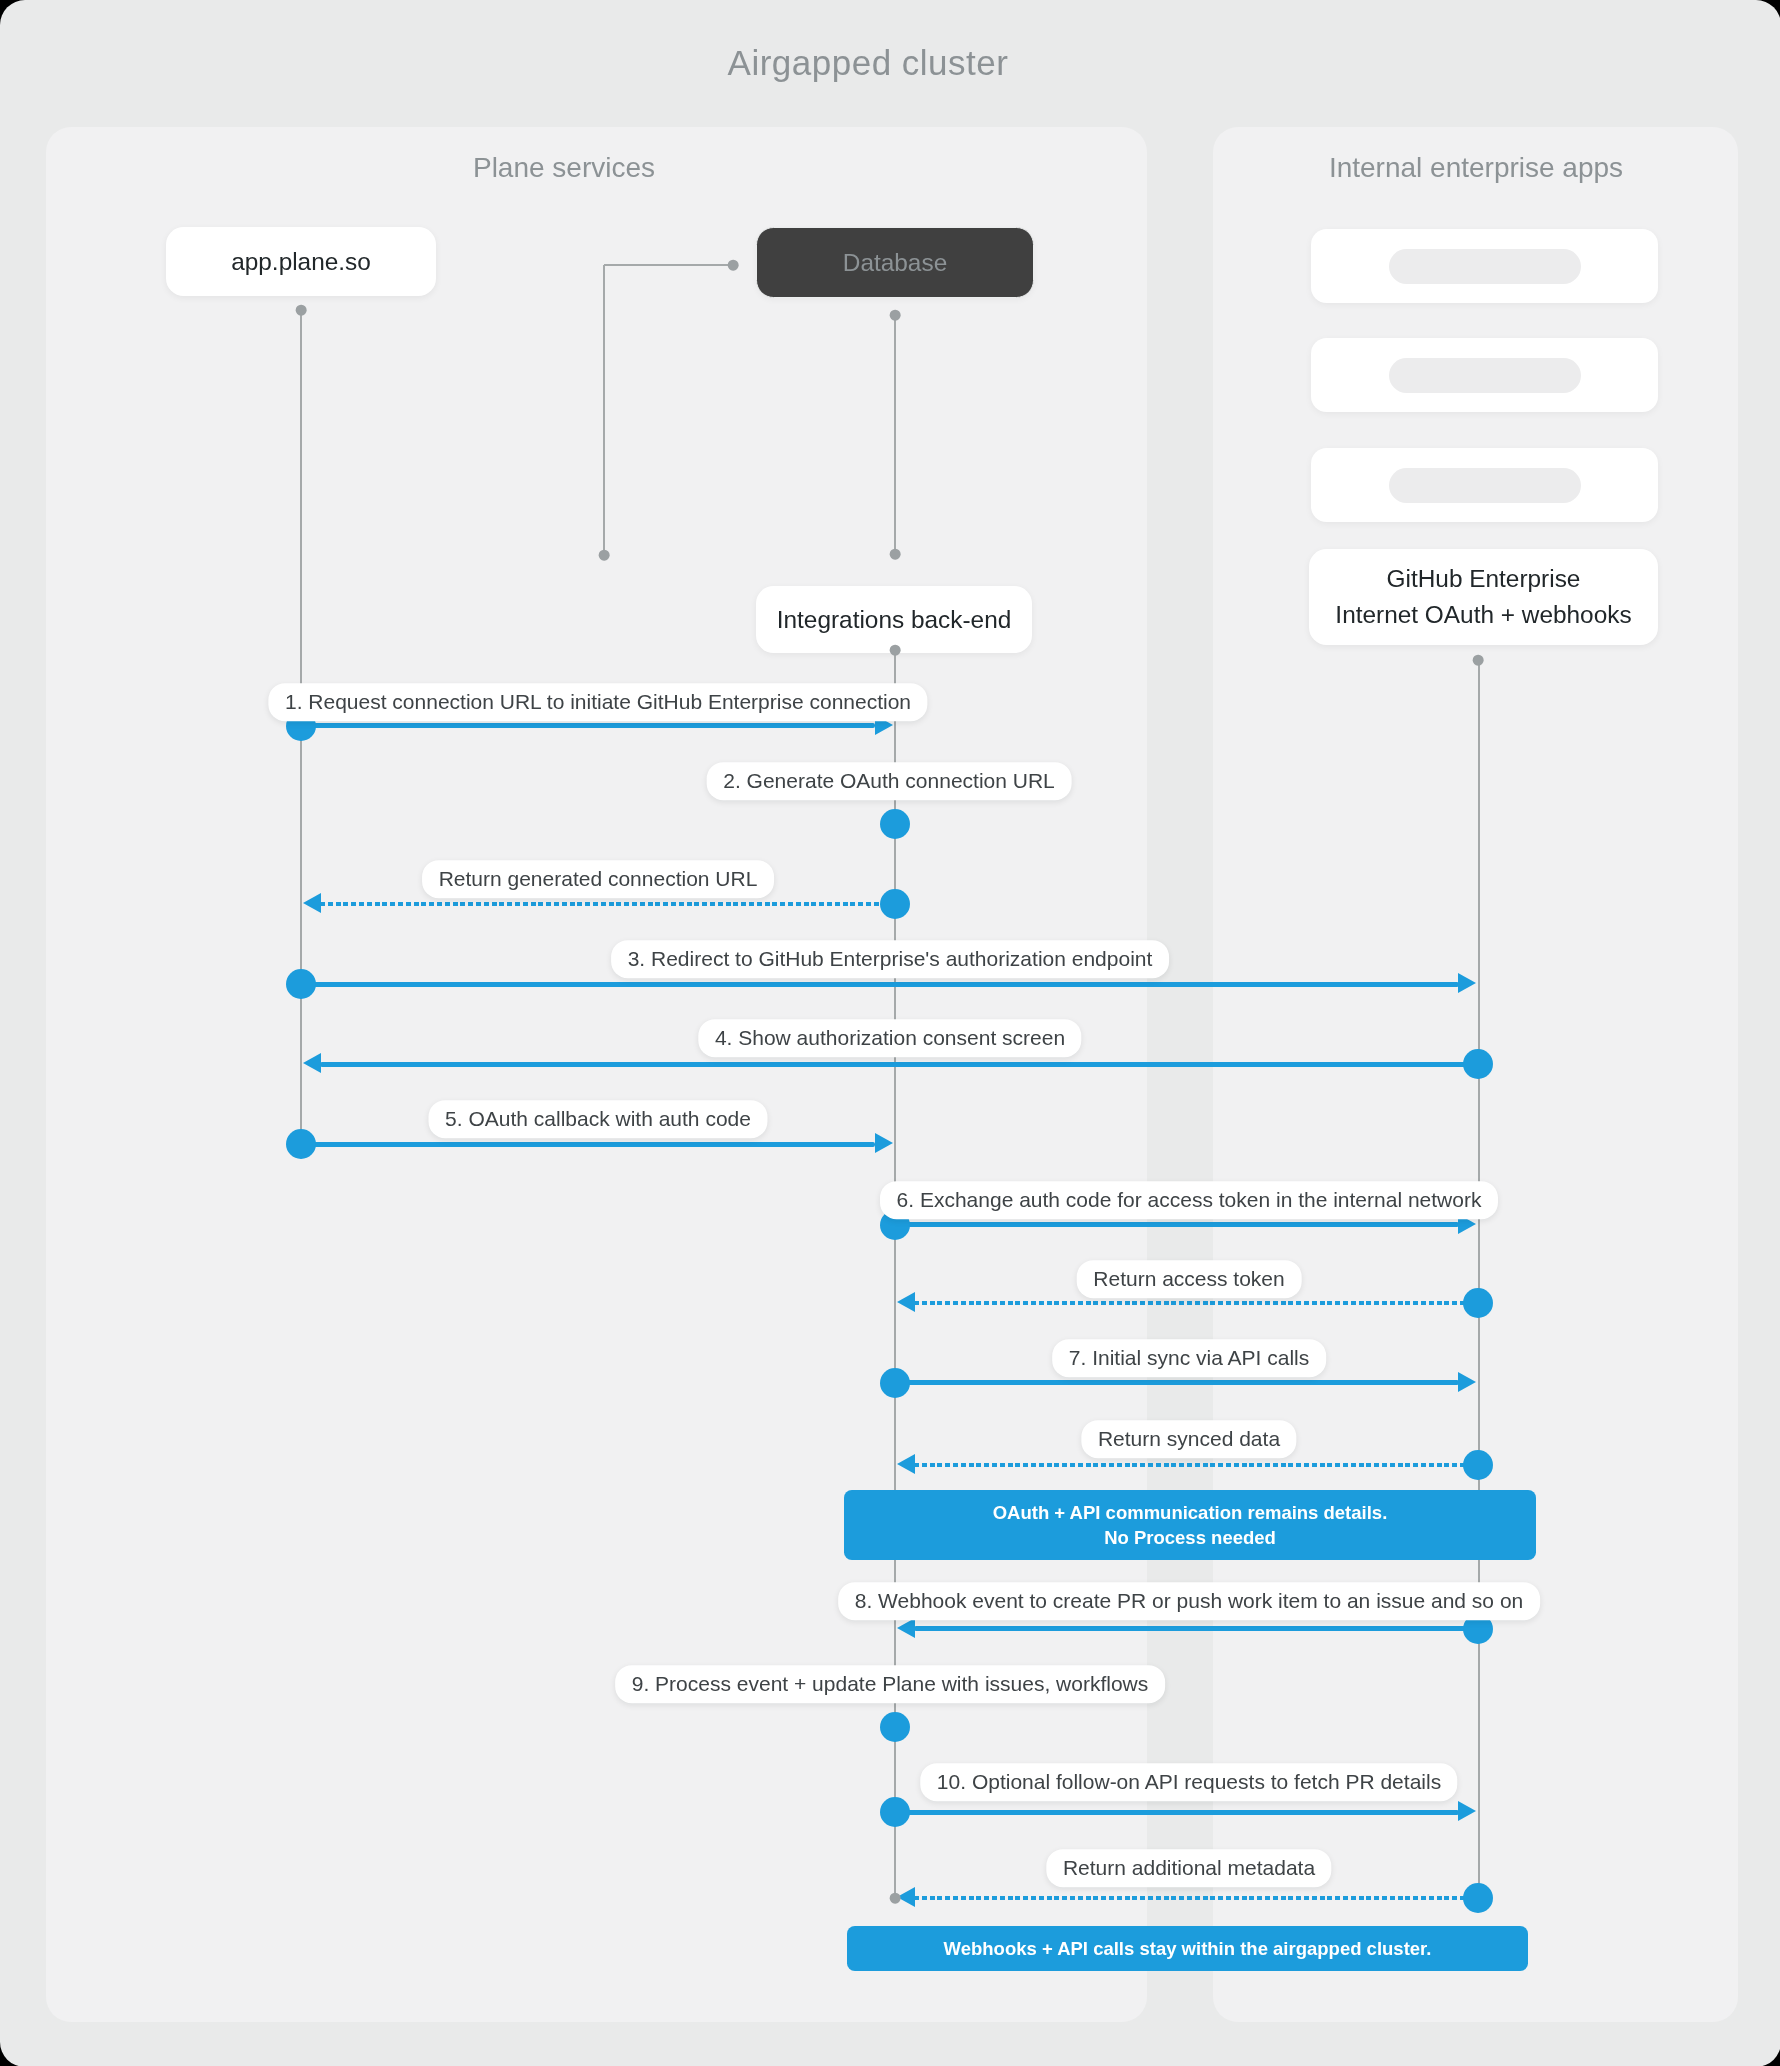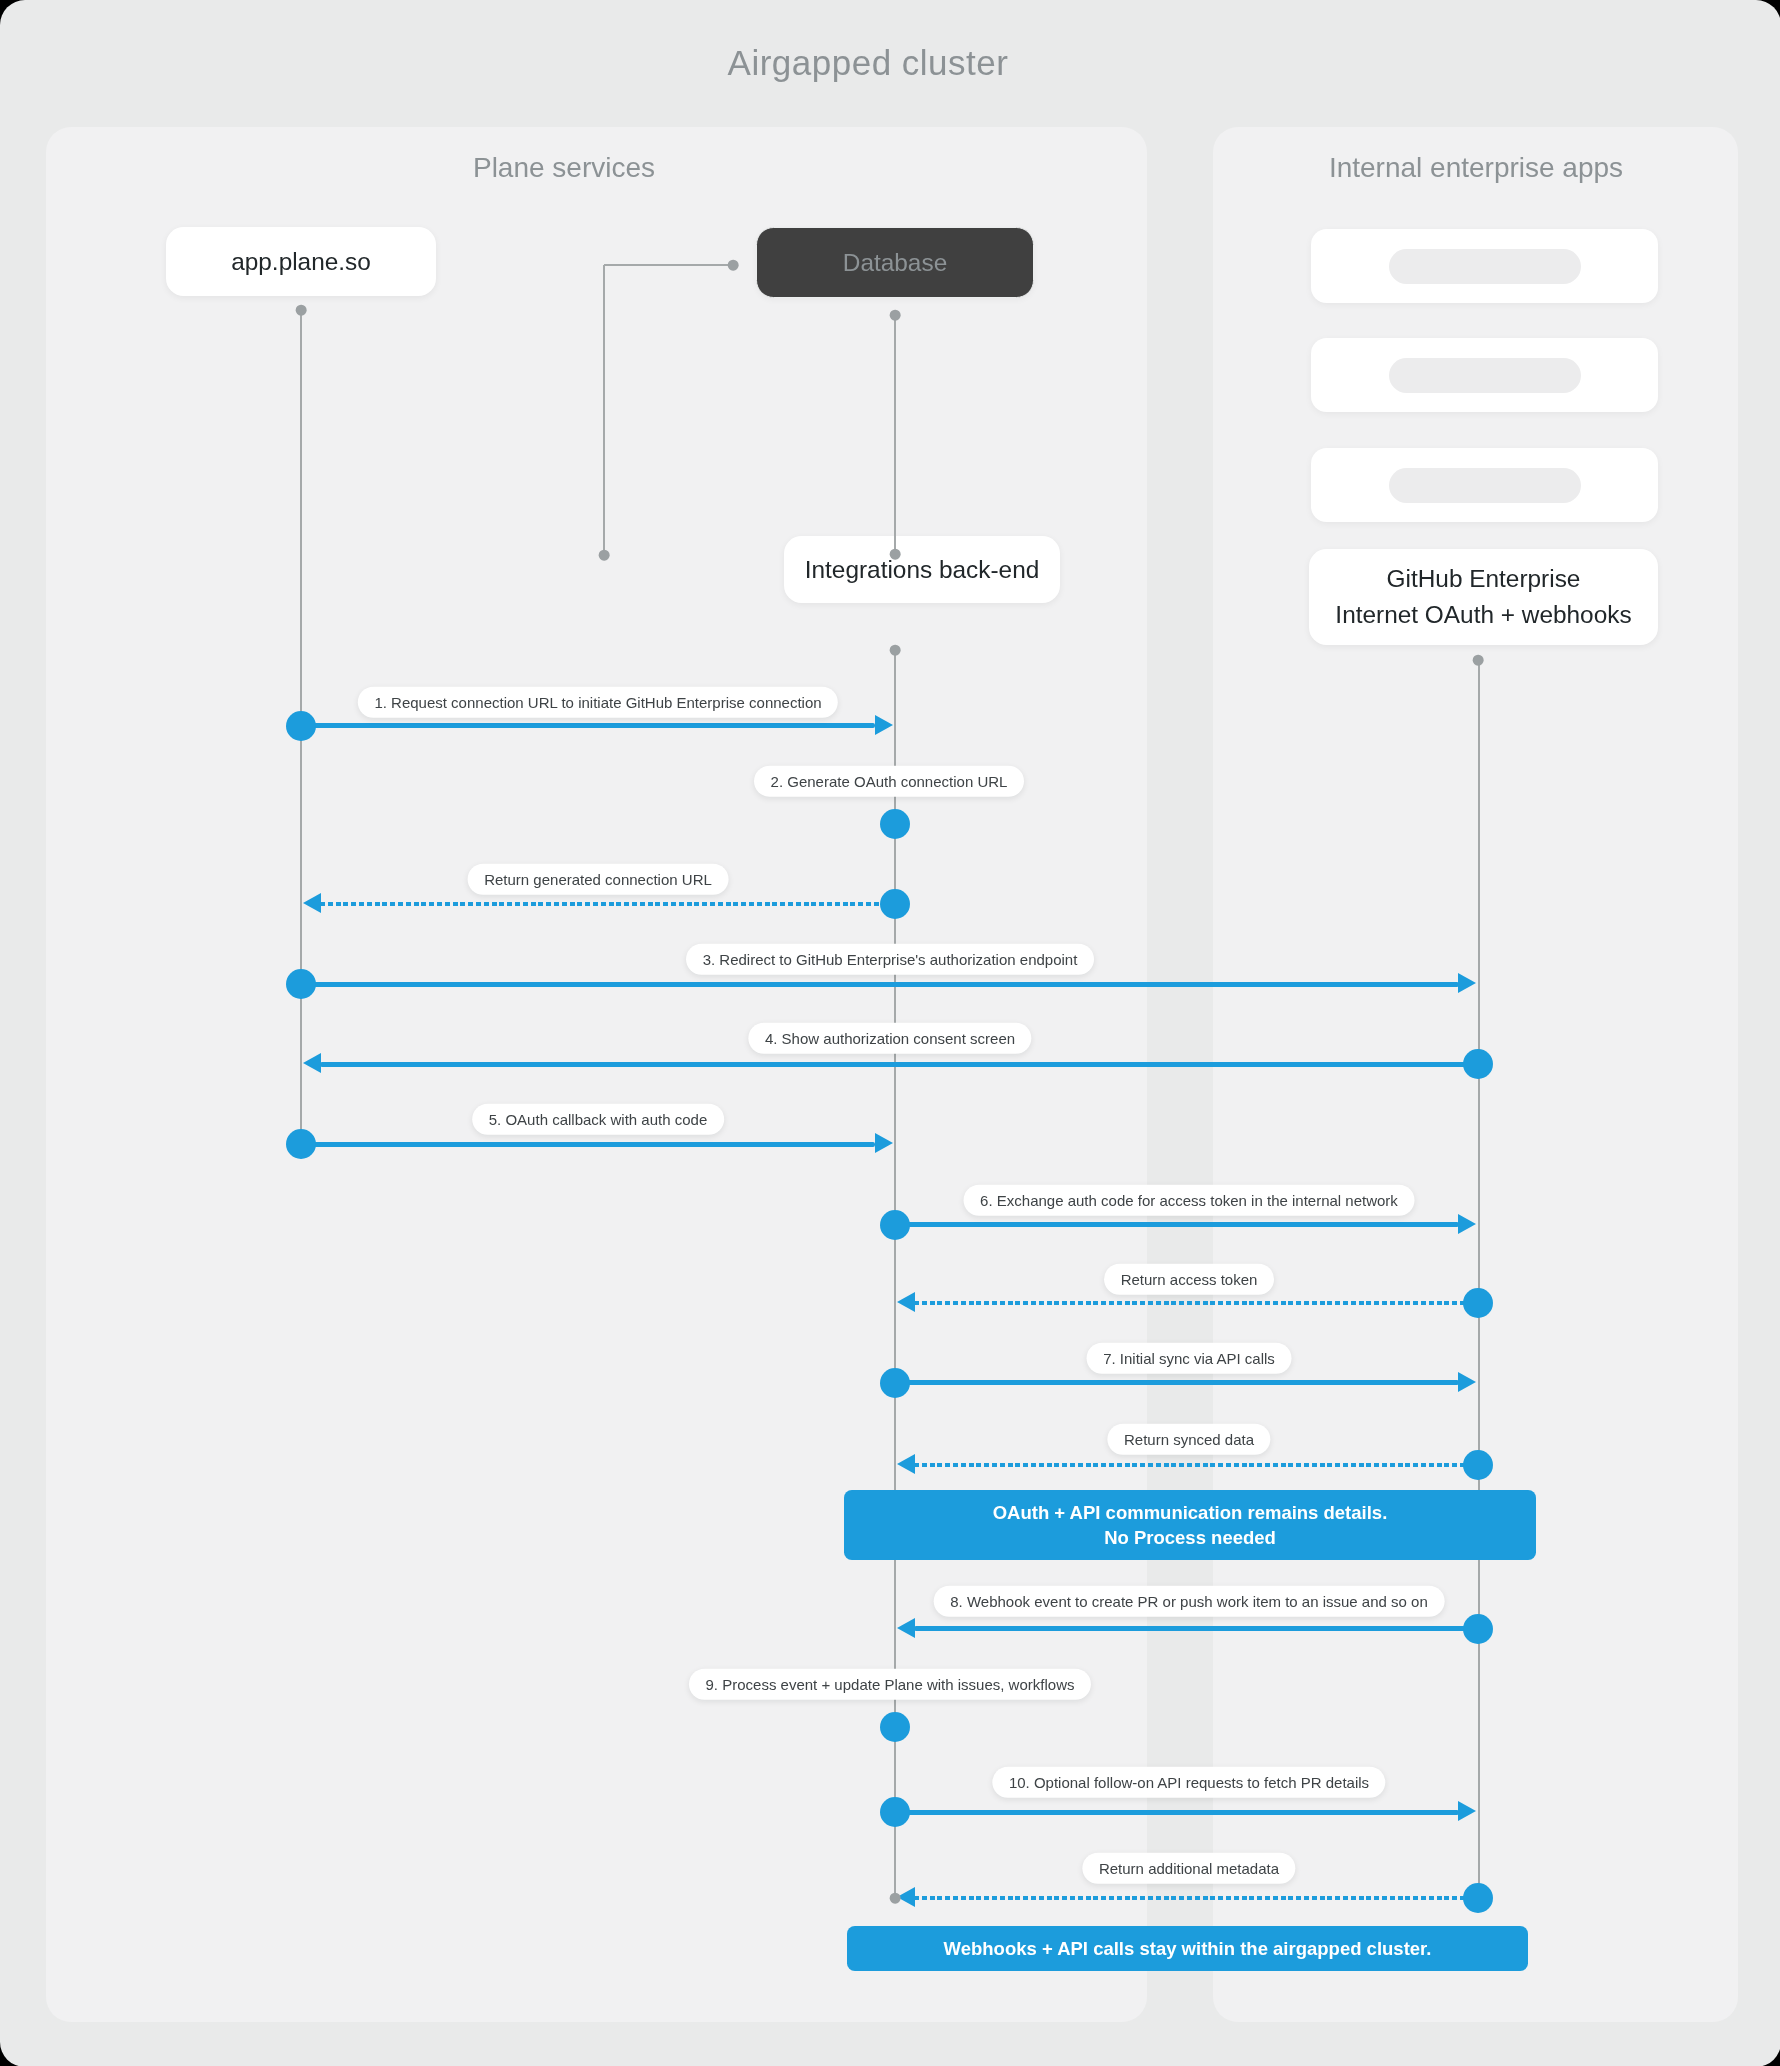--- a/index.html
+++ b/index.html
@@ -58,21 +58,21 @@
   .msg-head{position:absolute;width:0;height:0;z-index:3;
     border-top:10.7px solid transparent;border-bottom:10.7px solid transparent;}
   .msg-head.r{border-left:18.5px solid var(--accent);}
   .msg-head.l{border-right:18.5px solid var(--accent);}
   .msg-circle{
     position:absolute;width:30px;height:30px;border-radius:50%;background:var(--accent);
     transform:translate(-50%,-50%);z-index:4;
   }
   .msg-pill{
     position:absolute;transform:translate(-50%,-50%);background:#fff;border-radius:16.6px;
-    padding:6.8px 16.6px;font-size:15px;color:var(--pill-text);white-space:nowrap;
+    padding:6.8px 16.6px;font-size:21px;color:var(--pill-text);white-space:nowrap;
     box-shadow:0 2px 5.9px rgba(15,20,25,.09);z-index:5;
   }
   .banner{
     position:absolute;background:var(--accent);border-radius:7.8px;color:#fff;font-weight:bold;
     font-size:18.5px;line-height:25px;display:flex;flex-direction:column;align-items:center;
     justify-content:center;text-align:center;z-index:5;
   }
   .banner.one{left:844px;top:1490px;width:692px;height:70px;}
   .banner.two{left:847px;top:1926px;width:681px;height:45px;}
 </style>
@@ -107,21 +107,21 @@
 
   <div class="vline" style="left:1478px;top:660px;height:1238px;"></div>
   <div class="gdot" style="left:1478px;top:660px;"></div>
 
   <div class="actor-box" style="left:166px;top:227px;width:270px;height:69px;">
     <span>app.plane.so</span>
   </div>
   <div class="actor-box muted" style="left:756px;top:227px;width:276px;height:69px;">
     <span>Database</span>
   </div>
-  <div class="actor-box" style="left:756px;top:536px;width:276px;height:67px;margin-left:28px;">
+  <div class="actor-box" style="left:756px;top:586px;width:276px;height:67px;">
     <span>Integrations back-end</span>
   </div>
   <div class="actor-box" style="left:1309px;top:549px;width:349px;height:96px;justify-content:center;">
     <span>GitHub Enterprise</span>
     <span class="line2">Internet OAuth + webhooks</span>
   </div>
 
   <div class="ph-box" style="top:229px;">
     <div class="ph-bar"></div>
   </div>

